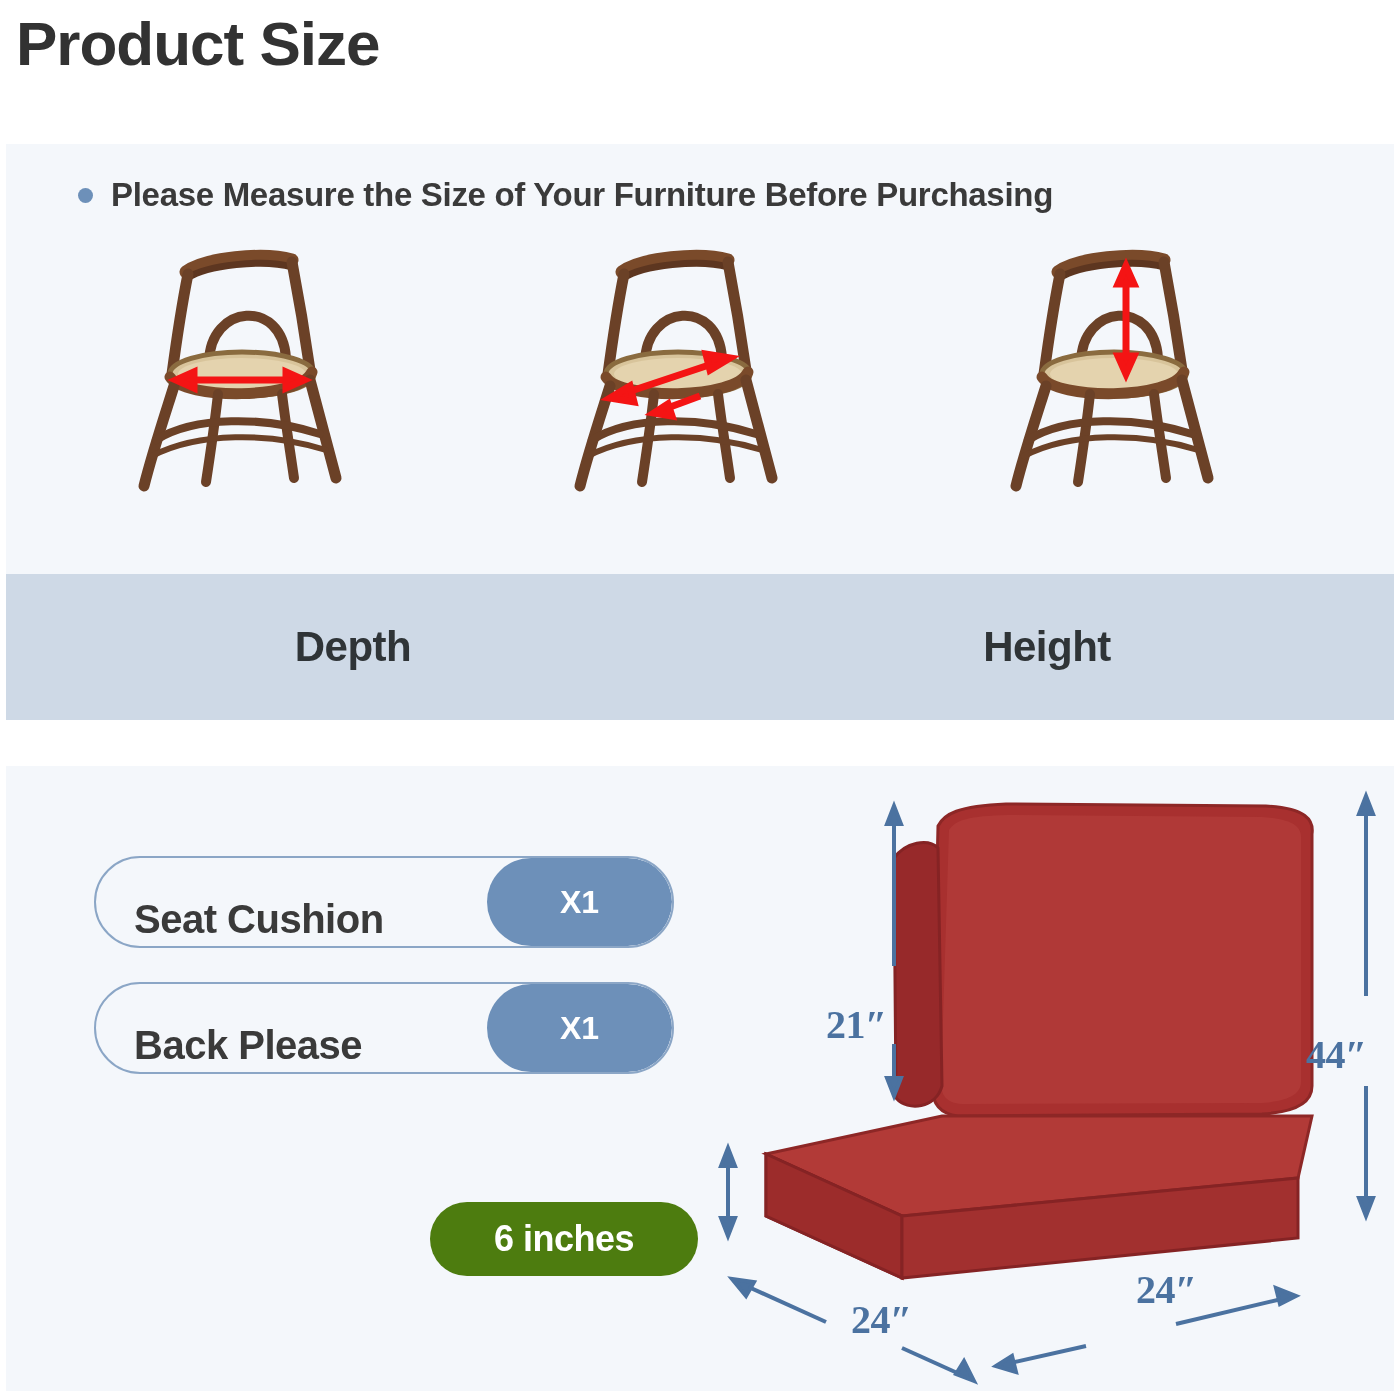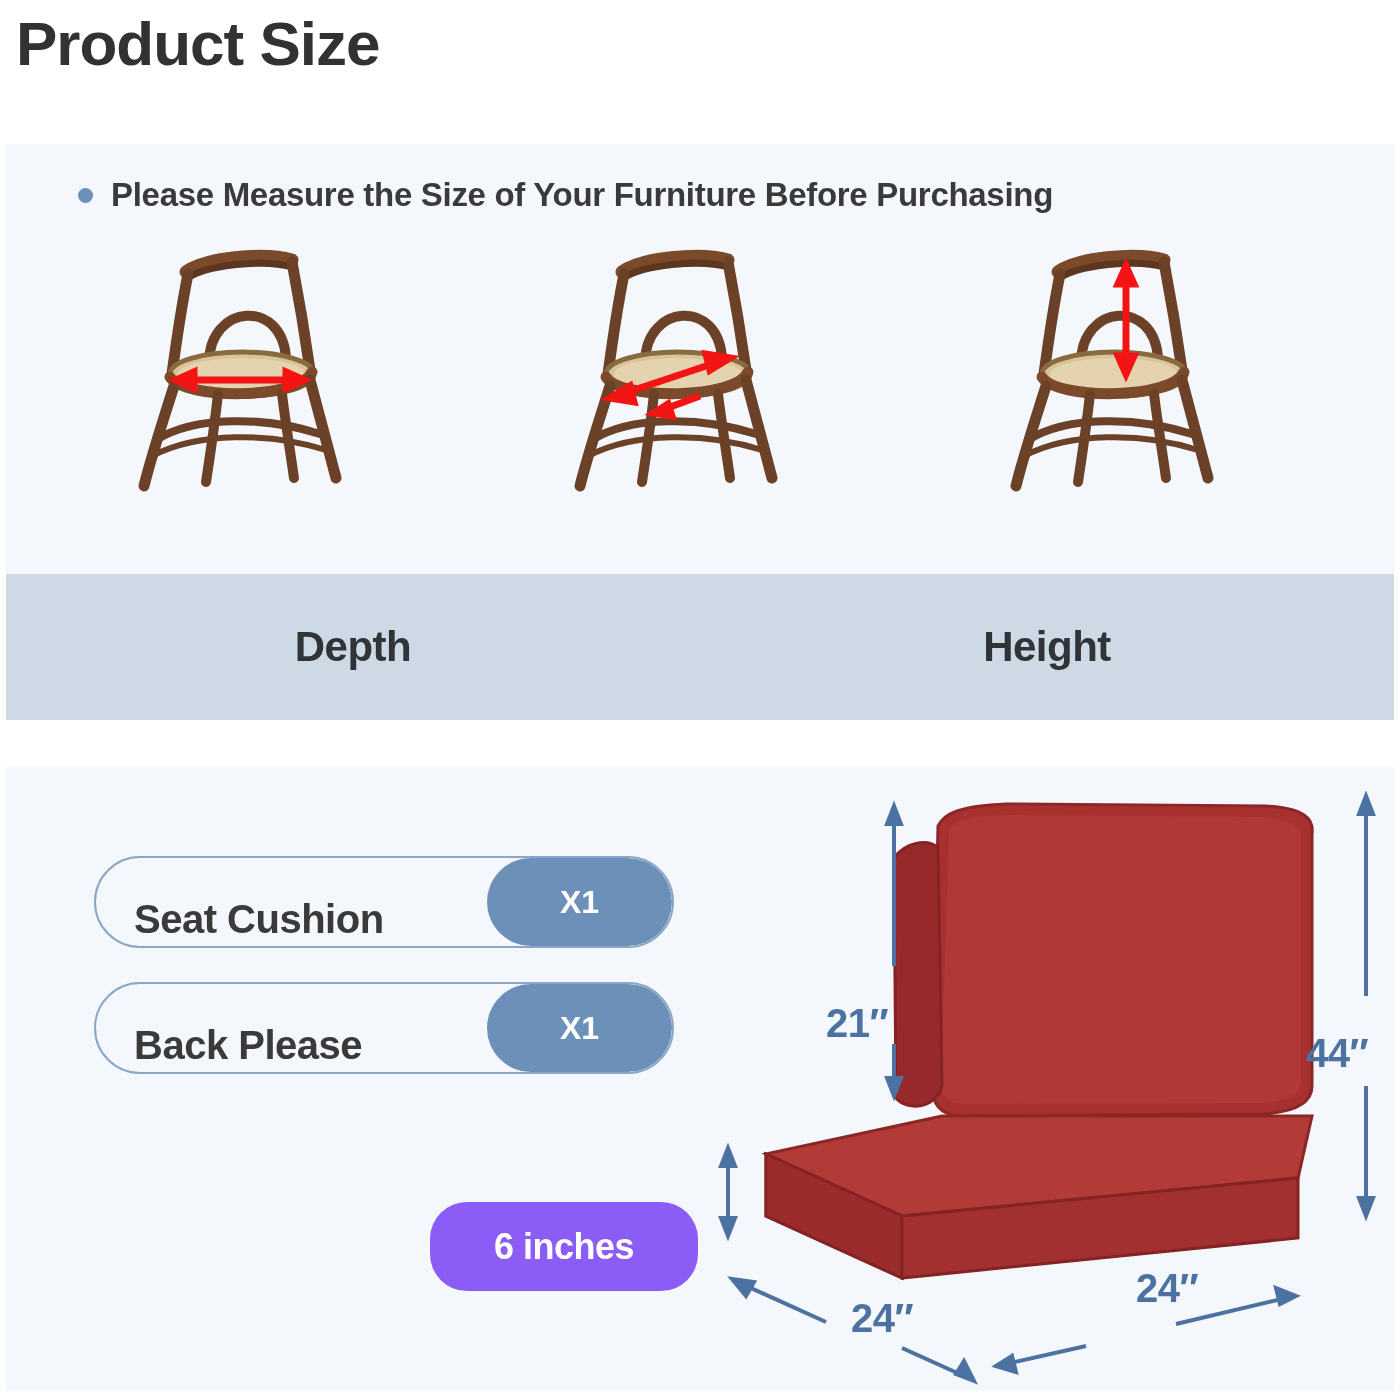--- a/index.html
+++ b/index.html
@@ -128,39 +128,40 @@
     display: flex;
     align-items: center;
     justify-content: center;
   }
 
   .thickness-pill {
     position: absolute;
     left: 424px;
     top: 436px;
     width: 268px;
-    height: 89px;
-    background: #8b5cf6;
+    height: 74px;
+    background: #4d7c0f;
     border-radius: 37px;
     color: #ffffff;
     font-size: 36px;
     font-weight: bold;
     display: flex;
     align-items: center;
     justify-content: center;
     letter-spacing: -0.5px;
   }
 
   
   .cushion-area {
     position: absolute;
     left: 700px;
     top: 20px;
     width: 688px;
     height: 605px;
+    font-family: Liberation Serif, serif;
   }
 
   .dim-text {
     position: absolute;
     font-size: 40px;
     font-weight: bold;
     color: #4b72a0;
     letter-spacing: -0.5px;
   }
   #dim-21 { left: 120px; top: 215px; }

